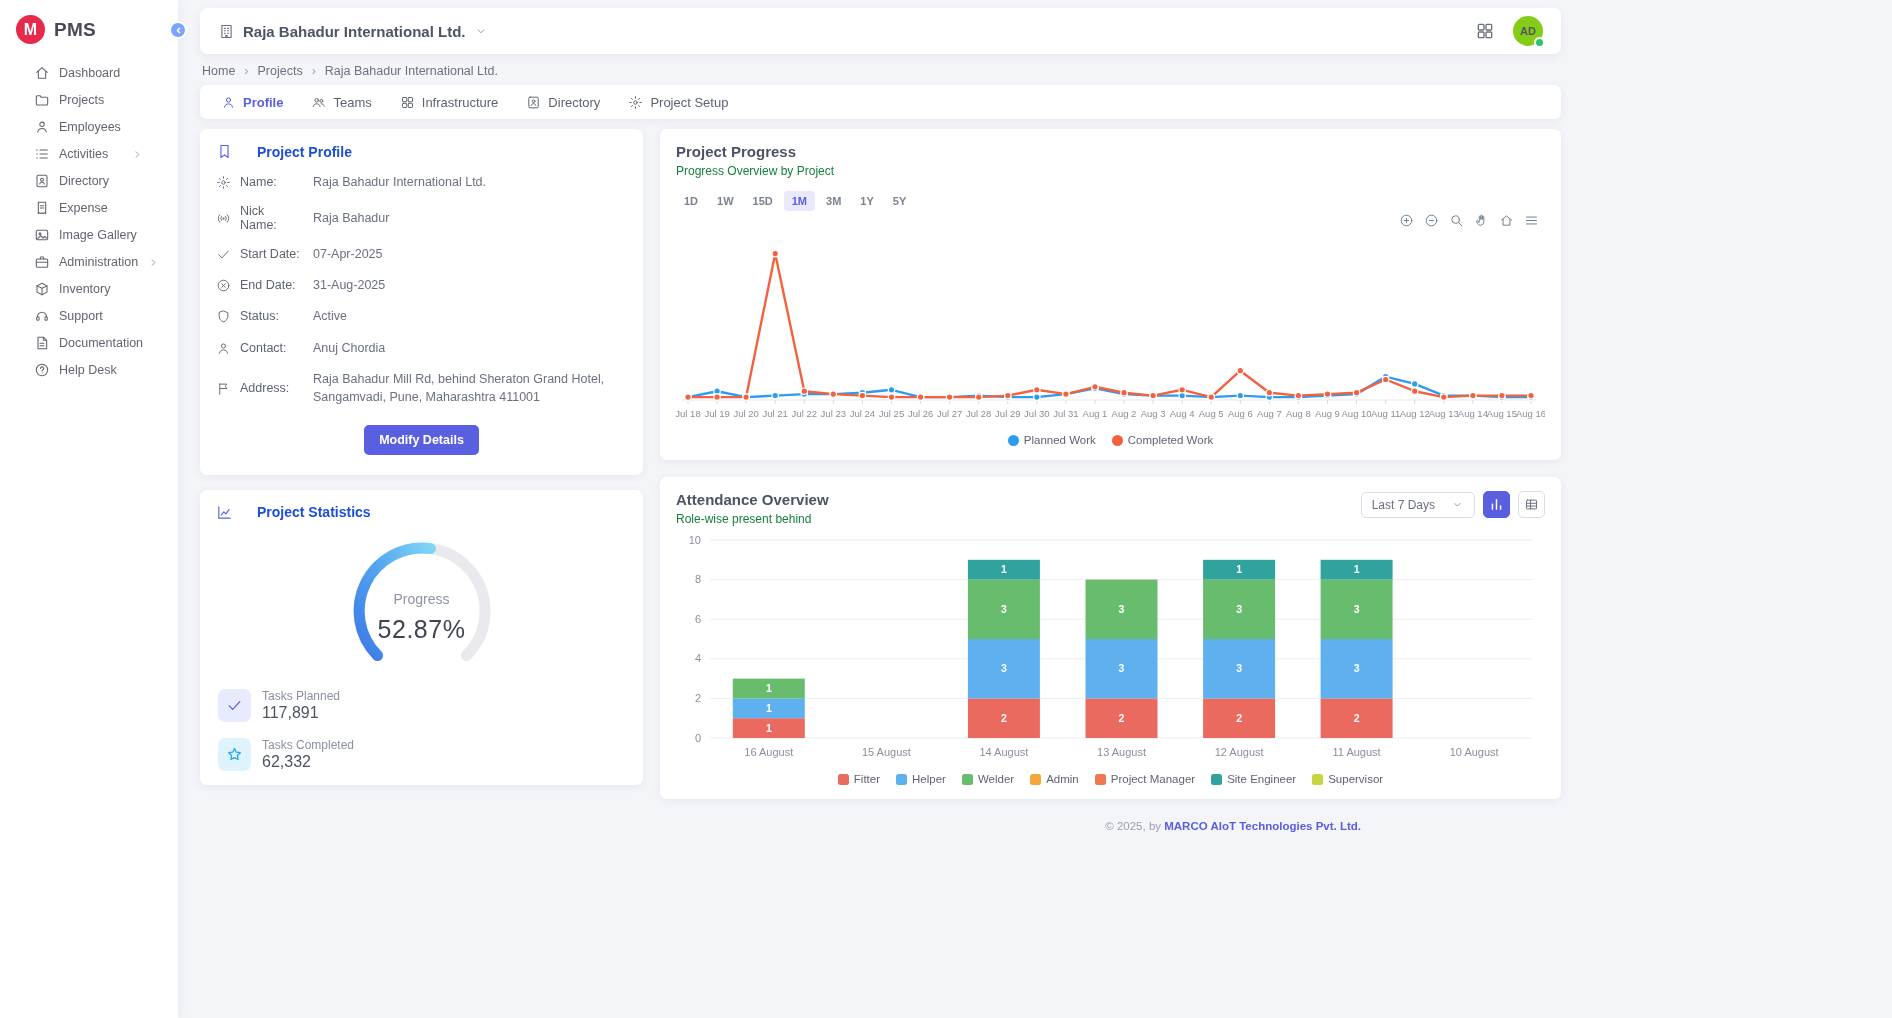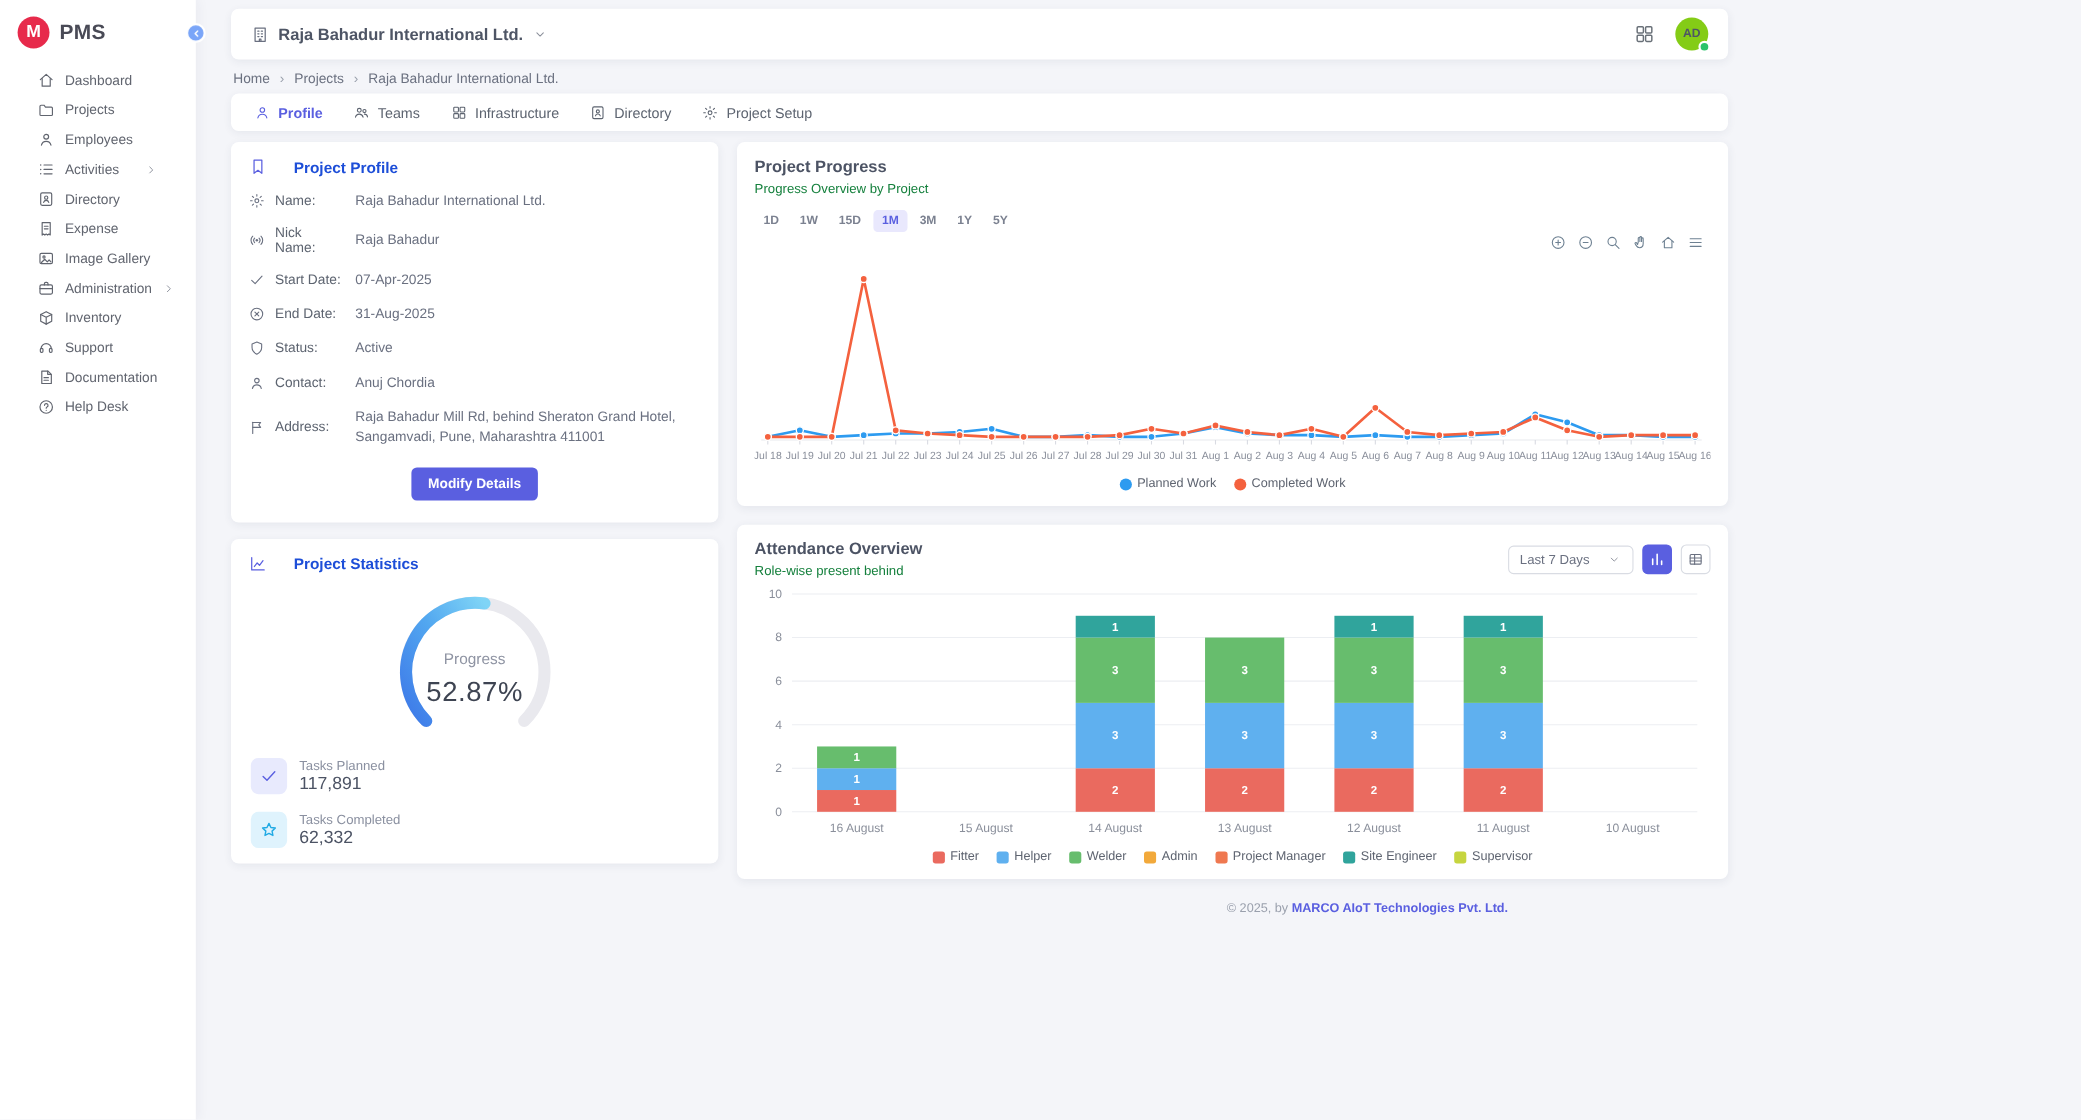--- a/index.html
+++ b/index.html
@@ -8,21 +8,21 @@
 .app{display:flex;width:100%;height:100%}
 .sidebar{width:178px;background:#fff;box-shadow:0 0 12px rgba(40,40,80,.07);flex:none;position:relative;z-index:2}
 .logo-row{display:flex;align-items:center;gap:9px;padding:15px 16px 12px;cursor:pointer}
 .logo-mark{width:29px;height:29px;border-radius:50%;background:#e72a4b;color:#fff;font-weight:700;font-size:16px;display:flex;align-items:center;justify-content:center}
 .logo-text{font-size:19px;font-weight:700;color:#494a56;letter-spacing:.3px}
 .sidebar-nav{padding:4px 25px}
 .nav-item{display:flex;align-items:center;gap:9px;padding:5px 9px;border-radius:5px;font-size:12.5px;color:#61656f;cursor:pointer;margin-bottom:1px}
 .nav-ic{display:inline-flex;flex:none}
 .nav-chevron{margin-left:auto;display:inline-flex;color:#8b8f9a}
 .collapse-btn{position:fixed;left:169px;top:21px;width:18px;height:18px;border-radius:50%;border:2px solid #fff;background:#7aa5f8;color:#fff;display:flex;align-items:center;justify-content:center;cursor:pointer;z-index:10;padding:0}
-.main{flex:1;padding:8px 0 0 32px;overflow:hidden}
+.main{flex:1;padding:8px 0 0 22px;overflow:hidden}
 .container{width:1361px}
 .card{background:#fff;border-radius:7px;box-shadow:0 2px 8px rgba(45,50,90,.07)}
 .pad{padding:14px 16px}
 .topbar{height:46px;display:flex;align-items:center;justify-content:space-between;padding:0 18px}
 .company-selector{display:flex;align-items:center;gap:8px;cursor:pointer;color:#6a7080}
 .company-name{font-size:15px;font-weight:600;color:#4e5565}
 .topbar-right{display:flex;align-items:center;gap:18px}
 .ic-btn{display:inline-flex;color:#697078;cursor:pointer}
 .avatar{width:30px;height:30px;border-radius:50%;background:#84cc16;color:#4e5565;font-size:11px;font-weight:700;display:flex;align-items:center;justify-content:center;position:relative;cursor:pointer}
 .status-dot{position:absolute;right:-2px;bottom:-2px;width:11px;height:11px;border-radius:50%;background:#2bc36b;border:2px solid #fff}
@@ -53,21 +53,21 @@
 .chart-subtitle{font-size:12px;color:#15803d;margin-top:4px}
 .range-row{display:flex;gap:3px;margin-top:13px}
 .range-btn{border:none;background:transparent;color:#7b8190;font-size:11px;font-weight:600;padding:4px 8px;border-radius:4px;cursor:pointer;font-family:inherit}
 .range-btn.active{background:#e9e8fd;color:#5a5fe0}
 .chart-toolbar{display:flex;justify-content:flex-end;gap:10px;height:16px;margin:2px 6px 0 0}
 .tool-ic{display:inline-flex;color:#6e8192;cursor:pointer}
 .legend{display:flex;justify-content:center;gap:16px;margin-top:6px;flex-wrap:wrap}
 .legend-item{display:flex;align-items:center;gap:5px;font-size:11.5px;color:#5e6470;cursor:pointer}
 .legend-marker{width:11px;height:11px;border-radius:50%}
 .legend-marker.square{border-radius:2.5px}
-.att-head{display:flex;justify-content:space-between;align-items:center}
+.att-head{display:flex;justify-content:space-between;align-items:flex-start}
 .att-controls{display:flex;gap:8px;align-items:center}
 .select{display:flex;align-items:center;gap:16px;border:1px solid #d9dce3;border-radius:5px;padding:5px 10px;font-size:12px;color:#6a7080;cursor:pointer;background:#fff}
 .select-chev{display:inline-flex;color:#8b8f9a}
 .view-btn{width:27px;height:27px;border-radius:5px;border:1px solid #d9dce3;background:#fff;color:#6a7080;cursor:pointer;display:flex;align-items:center;justify-content:center;padding:0}
 .view-btn.active{background:#5a5fe0;border-color:#5a5fe0;color:#fff}
 .footer{width:100%;text-align:right;padding:4px 200px 10px 0;font-size:11.5px;color:#9aa0ad}
 .footer-link{color:#5a5fe0;text-decoration:none;cursor:pointer;font-weight:600}
 .axis-text{fill:#8a8f9b;font-size:9.5px;font-family:"Liberation Sans",sans-serif}
 .axis-text-b{fill:#8a8f9b;font-size:11px;font-family:"Liberation Sans",sans-serif}
 .bar-label{fill:#fff;font-size:10.5px;font-weight:bold;font-family:"Liberation Sans",sans-serif}

